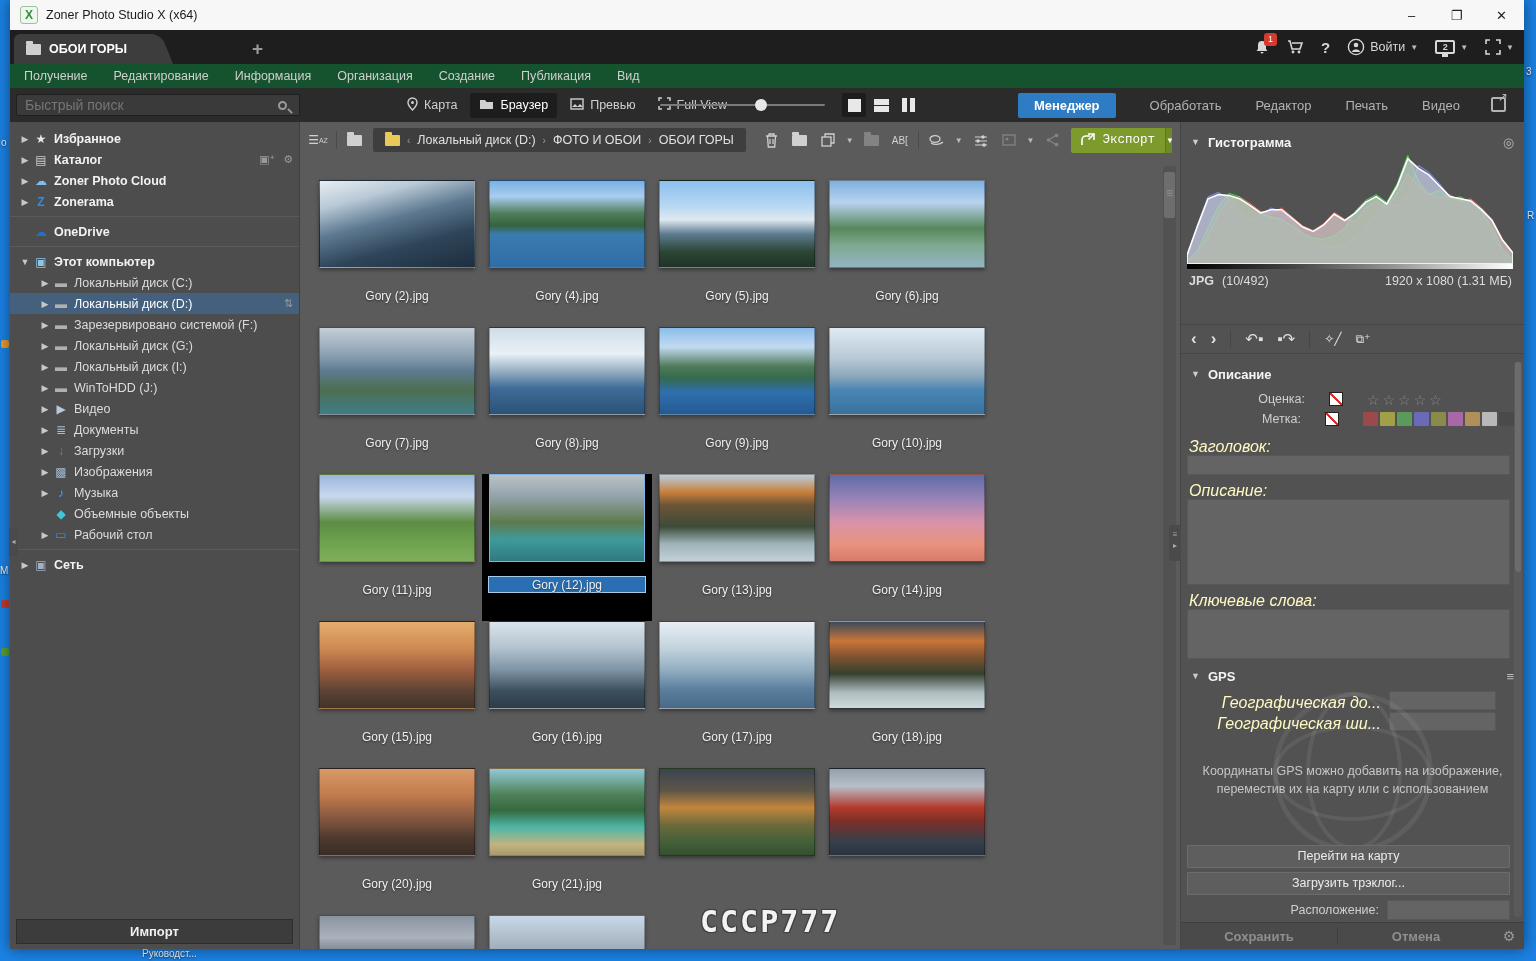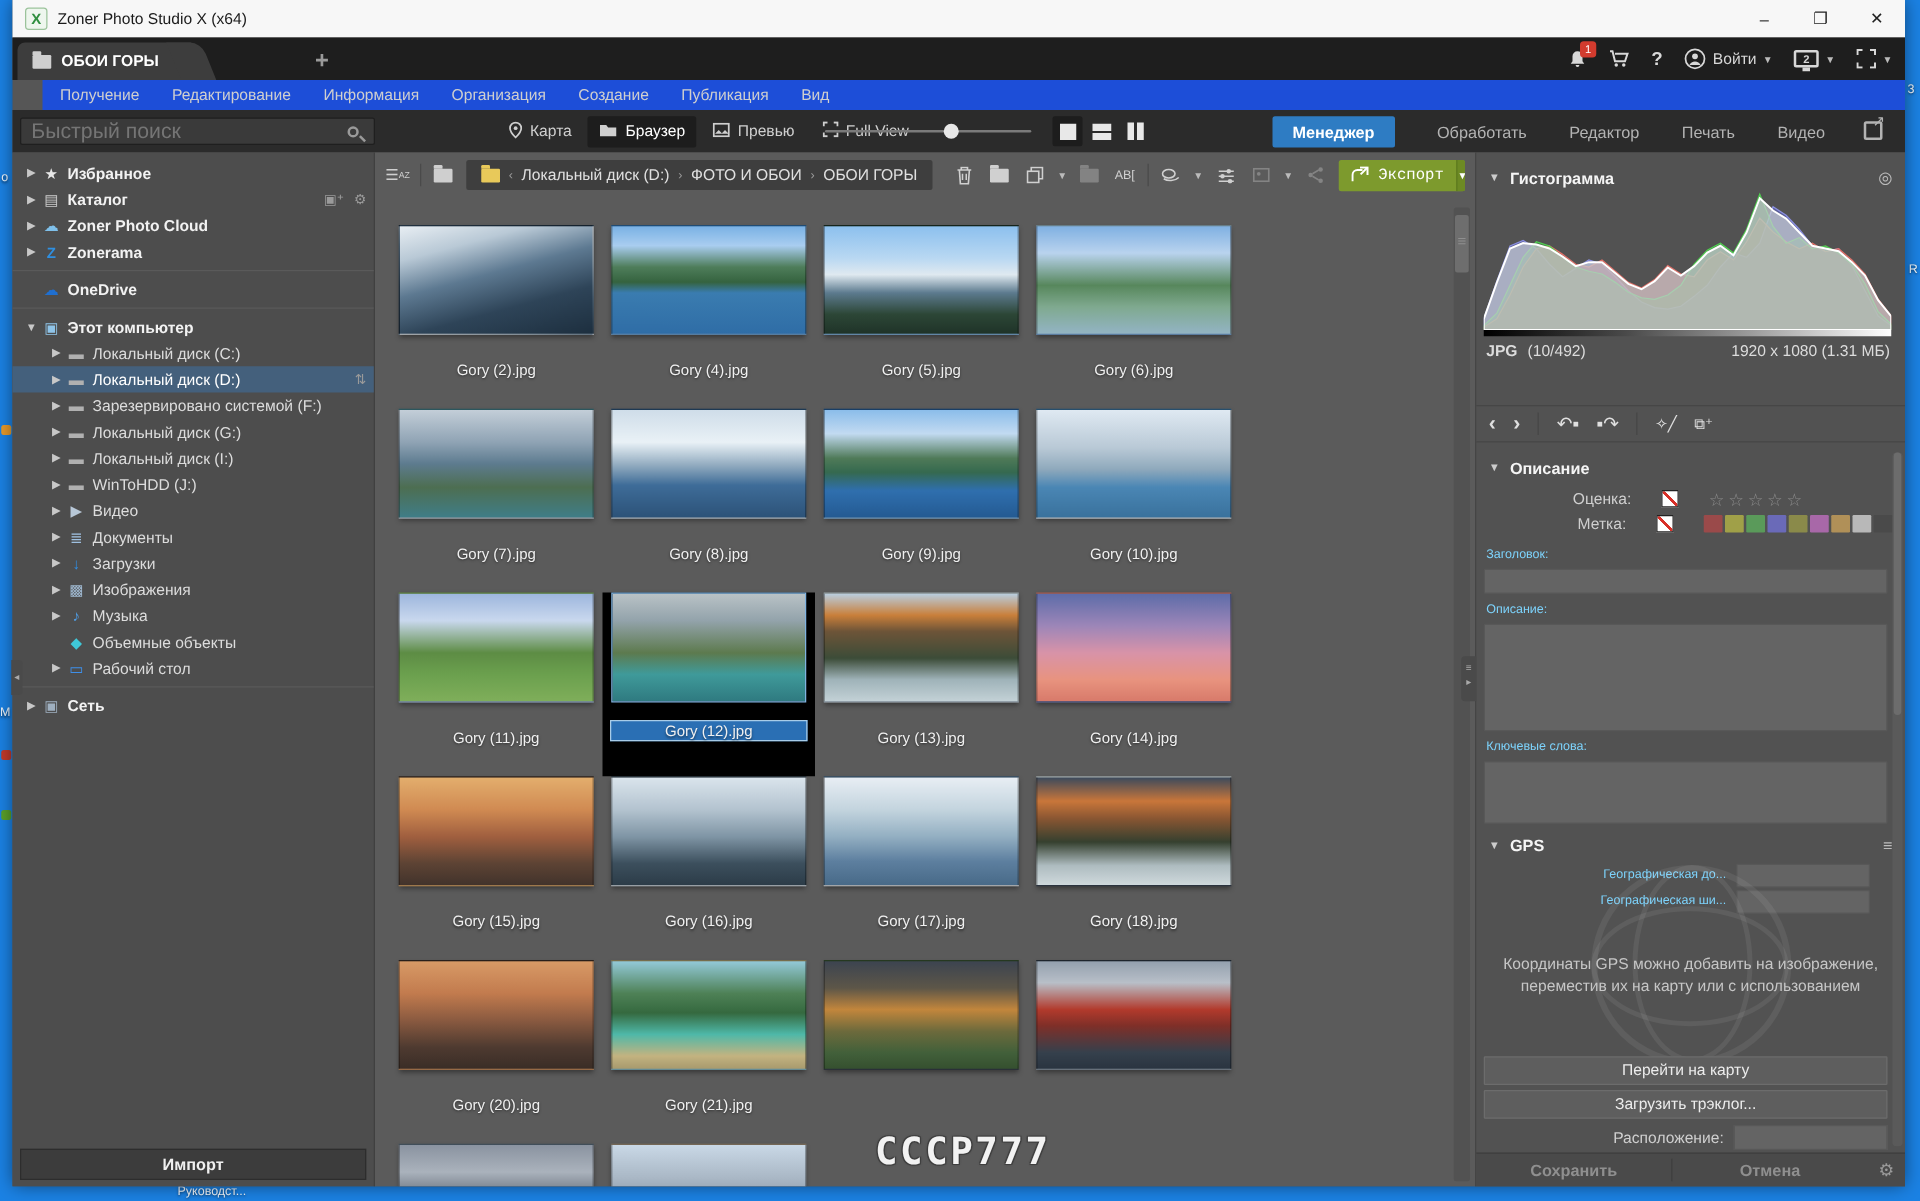--- a/index.html
+++ b/index.html
@@ -35,29 +35,29 @@
   #bellbadge { position:absolute; top:-6px; right:-7px; min-width:13px; height:13px; background:#d23b2e; color:#fff;
     border-radius:3px; font-size:9px; line-height:13px; text-align:center; padding:0 2px; }
   .caret { font-size:8px; color:#bbb; }
   #helpq { font-size:15px; font-weight:bold; }
   #signin-label { font-size:12.5px; }
   #monitor2 { width:20px; height:14px; border:2px solid #d8d8d8; border-radius:2px; font-size:9px; font-weight:bold;
     text-align:center; line-height:10px; position:relative; }
   #monitor2::after { content:''; position:absolute; left:5px; bottom:-5px; width:6px; height:3px; background:#d8d8d8; }
 
   
-  #menubar { position:absolute; left:0; top:64px; right:0; height:24px; background:#1d4ed8;
-    display:flex; align-items:center; gap:26px; padding-left:14px; color:#cfcfcf; font-size:12.5px;margin-left:24px; }
+  #menubar { position:absolute; left:0; top:64px; right:0; height:24px; background:#14532d;
+    display:flex; align-items:center; gap:26px; padding-left:14px; color:#cfcfcf; font-size:12.5px; }
 
   
   #toolbar { position:absolute; left:0; top:88px; right:0; height:34px; background:#2b2b2b;
     display:flex; align-items:center; }
   #searchbox { position:absolute; left:6px; top:6px; width:284px; height:22px; background:#3a3a3a;
     border:1px solid #1f1f1f; border-radius:2px; display:flex; align-items:center; }
-  #searchbox input { flex:1; background:transparent; border:0; outline:0; color:#c8c8c8; font-size:17px; padding:0 8px;
+  #searchbox input { flex:1; background:transparent; border:0; outline:0; color:#c8c8c8; font-size:14px; padding:0 8px;
     font-family:inherit; }
   .mag { width:9px; height:9px; border:2px solid #9a9a9a; border-radius:50%; position:relative; margin-right:12px; }
   .mag::after { content:''; position:absolute; left:7px; top:7px; width:6px; height:2px; background:#9a9a9a; transform:rotate(45deg); }
   #viewgroup { position:absolute; left:388px; top:0; height:34px; display:flex; align-items:center; gap:4px; color:#cfcfcf; }
   .viewbtn { display:flex; align-items:center; gap:6px; padding:5px 9px; border-radius:2px; font-size:12.5px; }
   .viewbtn.active { background:#1d1d1d; color:#fff; }
   #slider { position:absolute; left:650px; top:16px; width:165px; height:2px; background:#7a7a7a; border-radius:1px; }
   #sliderthumb { position:absolute; left:95px; top:-5px; width:12px; height:12px; background:#e8e8e8; border-radius:50%; }
   #modeicons { position:absolute; left:832px; top:5px; display:flex; gap:3px; }
   .modeico { width:24px; height:24px; display:flex; align-items:center; justify-content:center; border-radius:2px; }
@@ -137,21 +137,21 @@
     background:linear-gradient(90deg,#000 0%,#4a4a4a 35%,#9a9a9a 65%,#fff 100%); }
   #fileinfo { position:absolute; left:8px; right:12px; top:152px; display:flex; color:#dcdcdc; font-size:12.5px; }
   #fileinfo .fmt { font-weight:bold; margin-right:8px; }
   #fileinfo .res { margin-left:auto; }
   #ptools { position:absolute; left:0; right:0; top:202px; height:30px; border-top:1px solid #464646; border-bottom:1px solid #464646;
     display:flex; align-items:center; gap:14px; padding:0 10px; color:#e0e0e0; }
   #ptools .big { font-size:17px; font-weight:bold; }
   #ptools .pdiv { width:1px; height:18px; background:#464646; }
   .rotico { font-size:15px; }
 
-  .plabel { position:absolute; color:#7dd3fc; font-size:10px; }
+  .plabel { position:absolute; color:#fef9c3; font-size:16px;font-style:italic; }
   .pinput { position:absolute; background:#646464; border:1px solid #585858; border-radius:1px; }
   .crossbox { width:14px; height:14px; background:#fff; border:1px solid #222; flex:none;
     background-image:linear-gradient(45deg,transparent 43%,#d83028 43%,#d83028 57%,transparent 57%); }
   #ratingrow, #labelrow { position:absolute; left:0; right:10px; display:flex; align-items:flex-start; gap:24px; }
   #ratingrow .rl, #labelrow .rl { width:124px; text-align:right; color:#cfcfcf; font-size:12.5px; }
   #stars { color:#8a8a8a; font-size:14px; letter-spacing:3px; }
   #swatches { display:flex; gap:2px; }
   .swatch { width:15px; height:14px; border-radius:1px; }
 
   #gpsnote { position:absolute; left:10px; right:10px; top:640px; text-align:center; color:#c6c6c6; font-size:12.5px; line-height:18px; }

